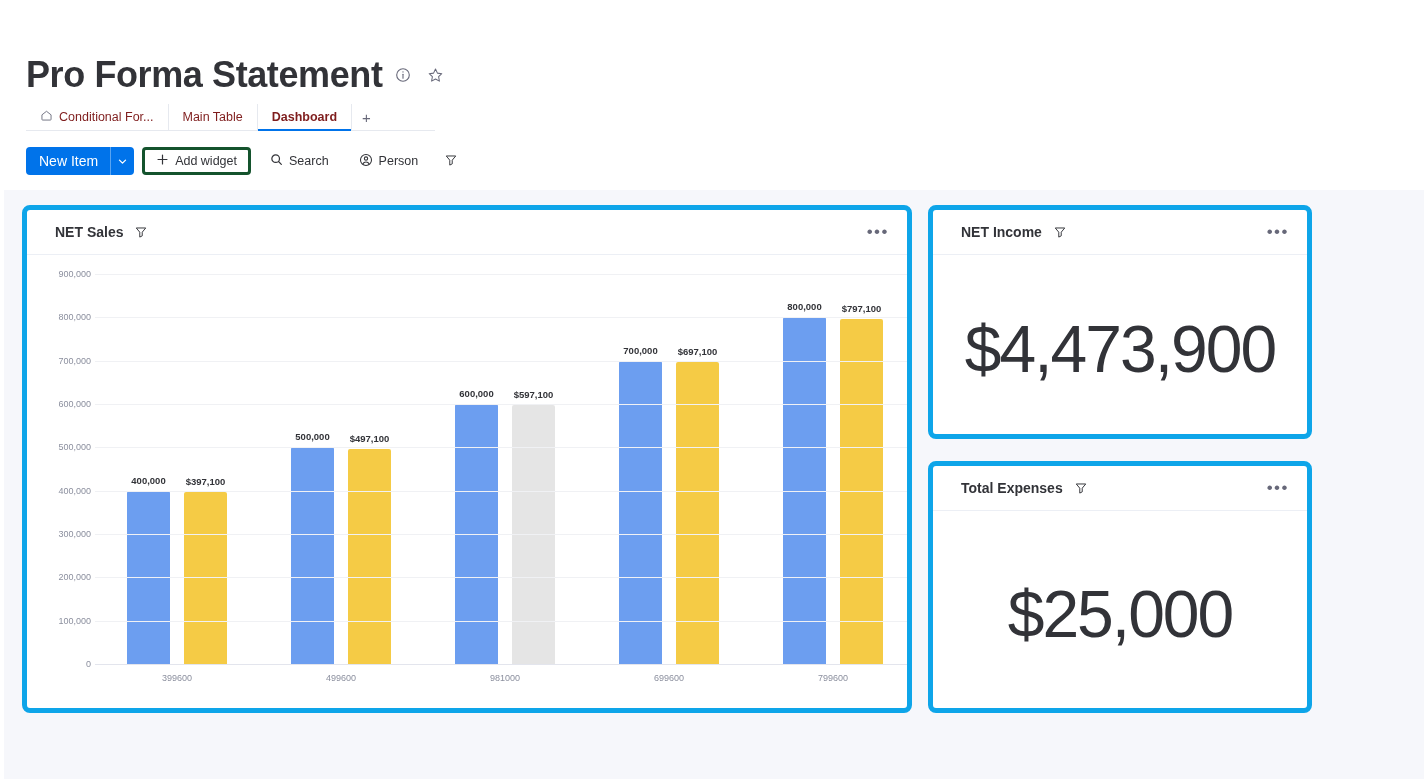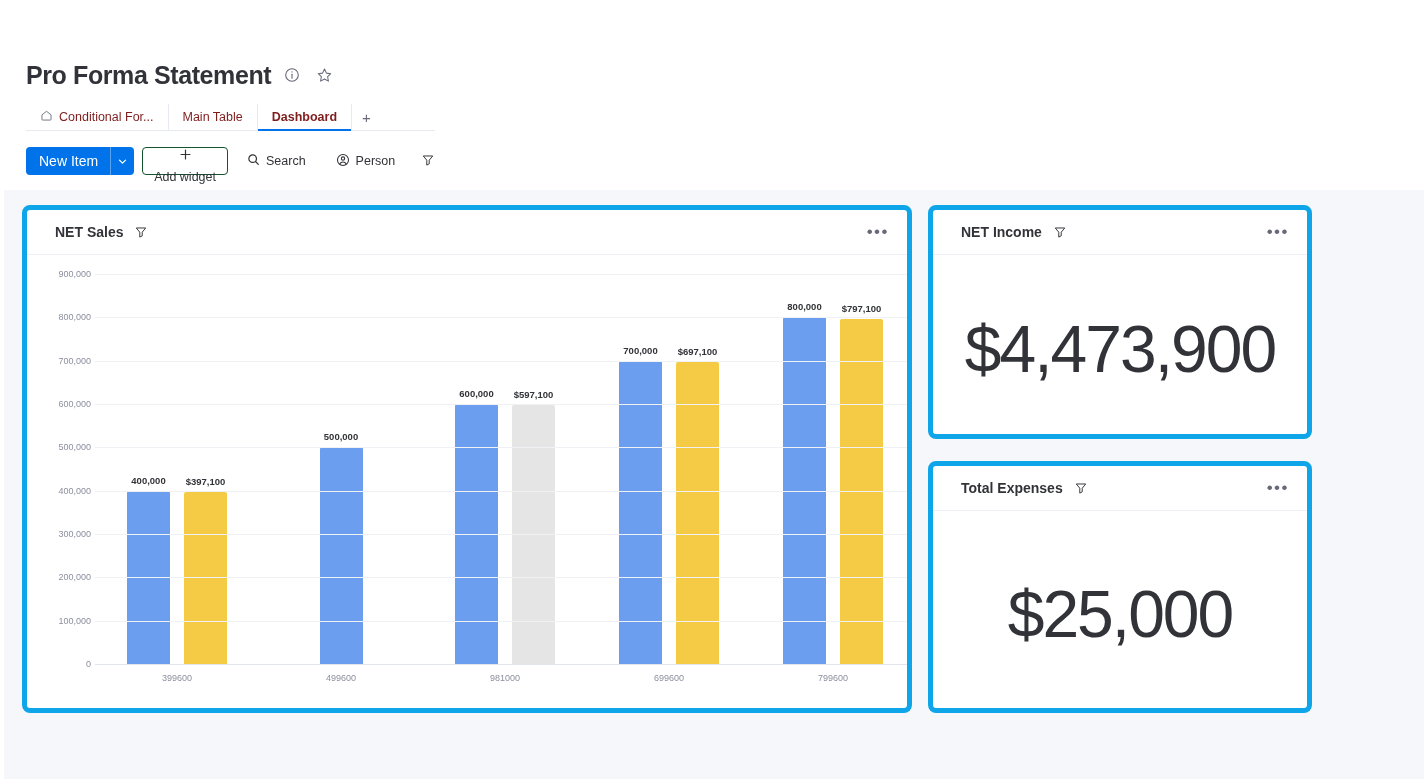--- a/index.html
+++ b/index.html
@@ -8,21 +8,21 @@
     background: #ffffff;
     font-family: "Liberation Sans", sans-serif;
     overflow: hidden;
   }
   .app { position: relative; width: 1424px; height: 779px; background: #fff; }
 
   
   .board-header { position: absolute; left: 0; top: 0; width: 1424px; background: #fff; }
   .title-row { display: flex; align-items: center; gap: 10px; padding: 58px 0 0 26px; }
   .board-title {
-    font-size: 25px; font-weight: bold; color: #323338;
+    font-size: 36px; font-weight: bold; color: #323338;
     letter-spacing: -0.4px; line-height: 34px;
   }
   .icon-btn {
     width: 22px; height: 22px; display: inline-flex;
     align-items: center; justify-content: center;
     color: #676879; cursor: pointer; border-radius: 4px;
   }
   .icon-btn svg { display: block; }
 
   
@@ -55,21 +55,21 @@
   .new-item-caret {
     border-left: 1px solid rgba(255,255,255,0.35);
     width: 24px; height: 28px; display: flex;
     align-items: center; justify-content: center;
   }
   .tb-btn {
     display: flex; align-items: center; gap: 6px; height: 28px;
     padding: 0 11px; border-radius: 4px; font-size: 12.5px;
     color: #323338; cursor: pointer; background: #fff;
   }
-  .tb-btn.outlined { border: 1px solid #14532d; flex-direction: column; }
+  .tb-btn.outlined { border: 3px solid #14532d; }
   .tb-btn.icon-only { padding: 0 7px; }
 
   
   .dash-canvas {
     position: absolute; left: 4px; top: 190px;
     width: 1420px; height: 589px; background: #f6f7fb;
     overflow: hidden;
   }
   .ghost-strip {
     position: absolute; left: 0; top: 0; width: 427px; height: 22px;
@@ -257,20 +257,23 @@
                   <span class="bar-label">400,000</span>
                 </div>
                 <div class="bar" style="height: 172.077px; background: rgb(245, 203, 69);">
                   <span class="bar-label">$397,100</span>
                 </div>
                 <div class="x-tick">399600</div>
               </div>
               <div class="group">
                 <div class="bar" style="height: 216.667px; background: rgb(108, 158, 240);">
                   <span class="bar-label">500,000</span>
+                </div>
+                <div class="bar" style="height: 215.41px; background: rgb(245, 203, 69);">
+                  <span class="bar-label">$497,100</span>
                 </div>
                 <div class="x-tick">499600</div>
               </div>
               <div class="group">
                 <div class="bar" style="height: 260px; background: rgb(108, 158, 240);">
                   <span class="bar-label">600,000</span>
                 </div>
                 <div class="bar" style="height: 258.743px; background: #e5e5e5;">
                   <span class="bar-label">$597,100</span>
                 </div>

